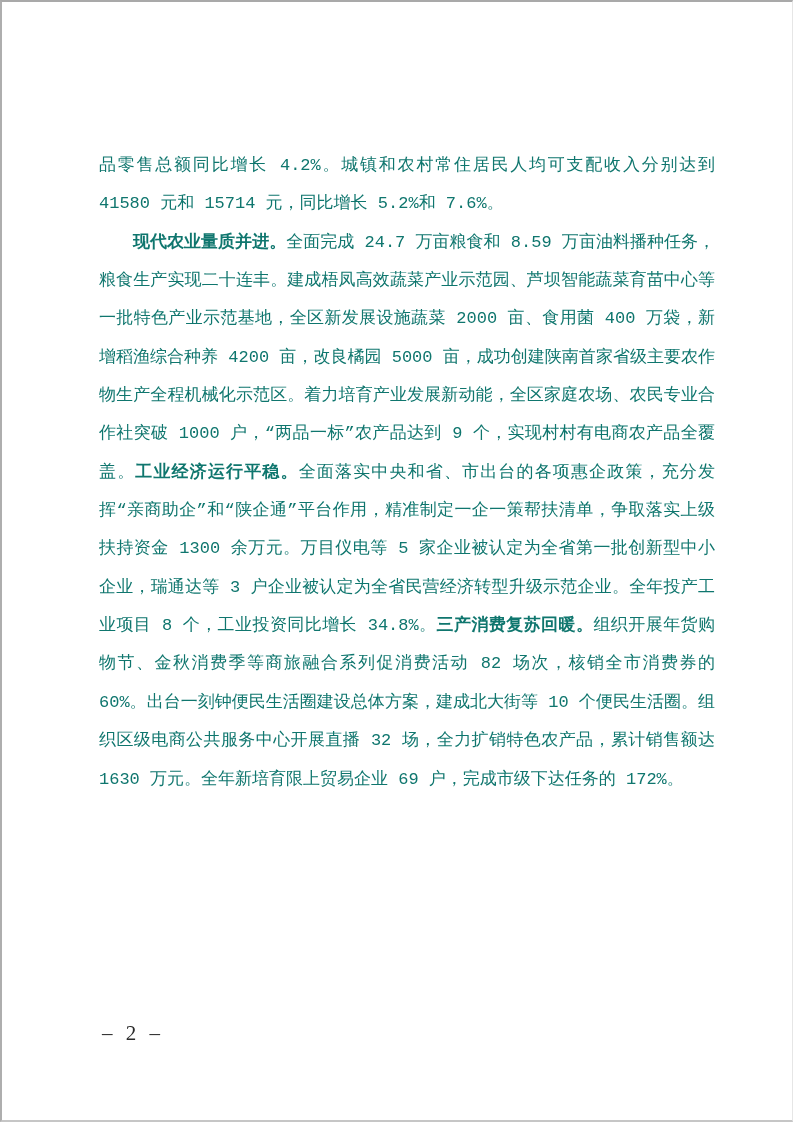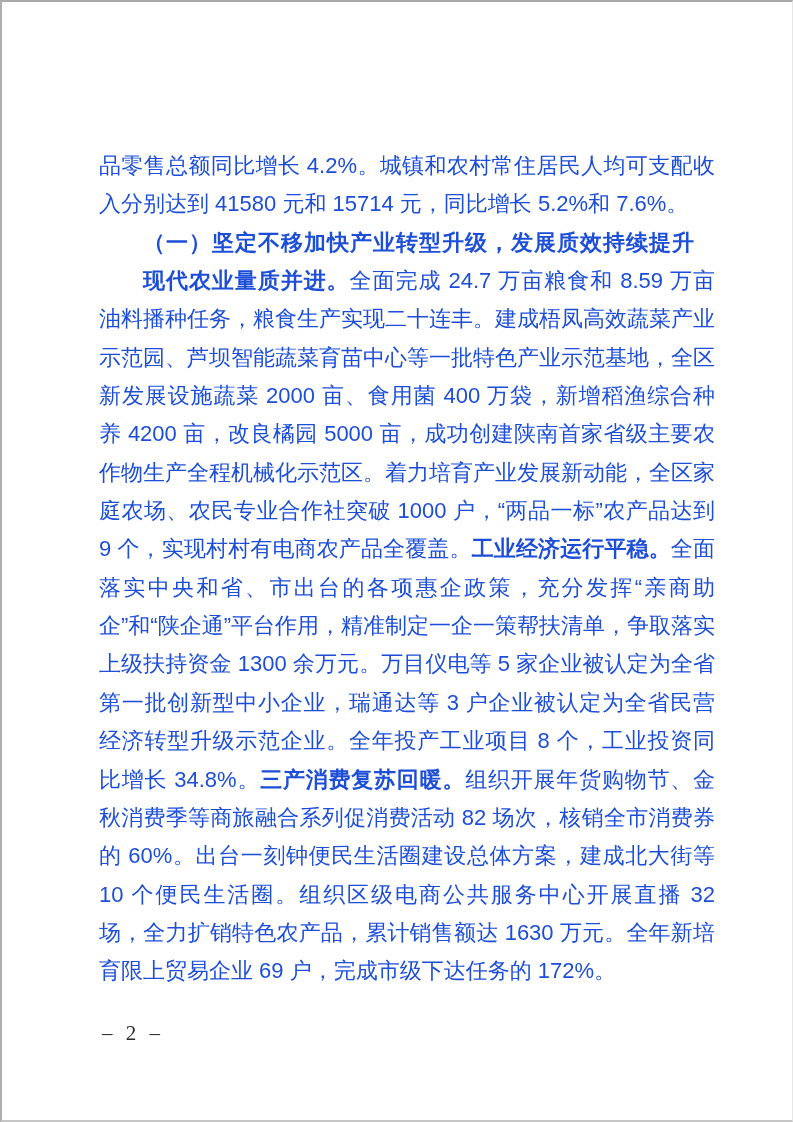--- a/index.html
+++ b/index.html
@@ -21,24 +21,24 @@
     border-top: 2px solid #a9a9a9;
     border-left: 2px solid #aeaeae;
     border-right: 1px solid #e6e6e6;
     border-bottom: 2px solid #c6c6c6;
   }
   .text-block {
     position: absolute;
     left: 97px;
     top: 145px;
     width: 616px;
-    font-family: Liberation Sans, sans-serif;
-    font-size: 22px;
+    font-family: Liberation Mono, monospace;
+    font-size: 17px;
     line-height: 38.35px;
-    color: #1d4ed8;
+    color: #0f766e;
     text-align: justify;
     text-justify: inter-character;
   }
   .para {
     margin: 0;
     padding: 0;
   }
   .indent {
     text-indent: 2em;
   }
@@ -60,20 +60,19 @@
   }
 </style>
 </head>
 <body>
 
 <div class="page">
   <div class="text-block">
 
     <p class="para"><span class="body-run">品零售总额同比增长 4.2%。城镇和农村常住居民人均可支配收入分别达到 41580 元和 15714 元，同比增长 5.2%和 7.6%。</span></p>
 
-    <p class="para indent"><span class="heading-run">（一）坚定不移加快产业转型升级，发展质效持续提升</span></p>
 
     <p class="para indent"><span class="body-run strong">现代农业量质并进。</span><span class="body-run">全面完成 24.7 万亩粮食和 8.59 万亩油料播种任务，粮食生产实现二十连丰。建成梧凤高效蔬菜产业示范园、芦坝智能蔬菜育苗中心等一批特色产业示范基地，全区新发展设施蔬菜 2000 亩、食用菌 400 万袋，新增稻渔综合种养 4200 亩，改良橘园 5000 亩，成功创建陕南首家省级主要农作物生产全程机械化示范区。着力培育产业发展新动能，全区家庭农场、农民专业合作社突破 1000 户，“两品一标”农产品达到 9 个，实现村村有电商农产品全覆盖。</span><span class="body-run strong">工业经济运行平稳。</span><span class="body-run">全面落实中央和省、市出台的各项惠企政策，充分发挥“亲商助企”和“陕企通”平台作用，精准制定一企一策帮扶清单，争取落实上级扶持资金 1300 余万元。万目仪电等 5 家企业被认定为全省第一批创新型中小企业，瑞通达等 3 户企业被认定为全省民营经济转型升级示范企业。全年投产工业项目 8 个，工业投资同比增长 34.8%。</span><span class="body-run strong">三产消费复苏回暖。</span><span class="body-run">组织开展年货购物节、金秋消费季等商旅融合系列促消费活动 82 场次，核销全市消费券的 60%。出台一刻钟便民生活圈建设总体方案，建成北大街等 10 个便民生活圈。组织区级电商公共服务中心开展直播 32 场，全力扩销特色农产品，累计销售额达 1630 万元。全年新培育限上贸易企业 69 户，完成市级下达任务的 172%。</span></p>
 
   </div>
 
   <div class="page-number">– 2 –</div>
 </div>
 
 </body></html>

